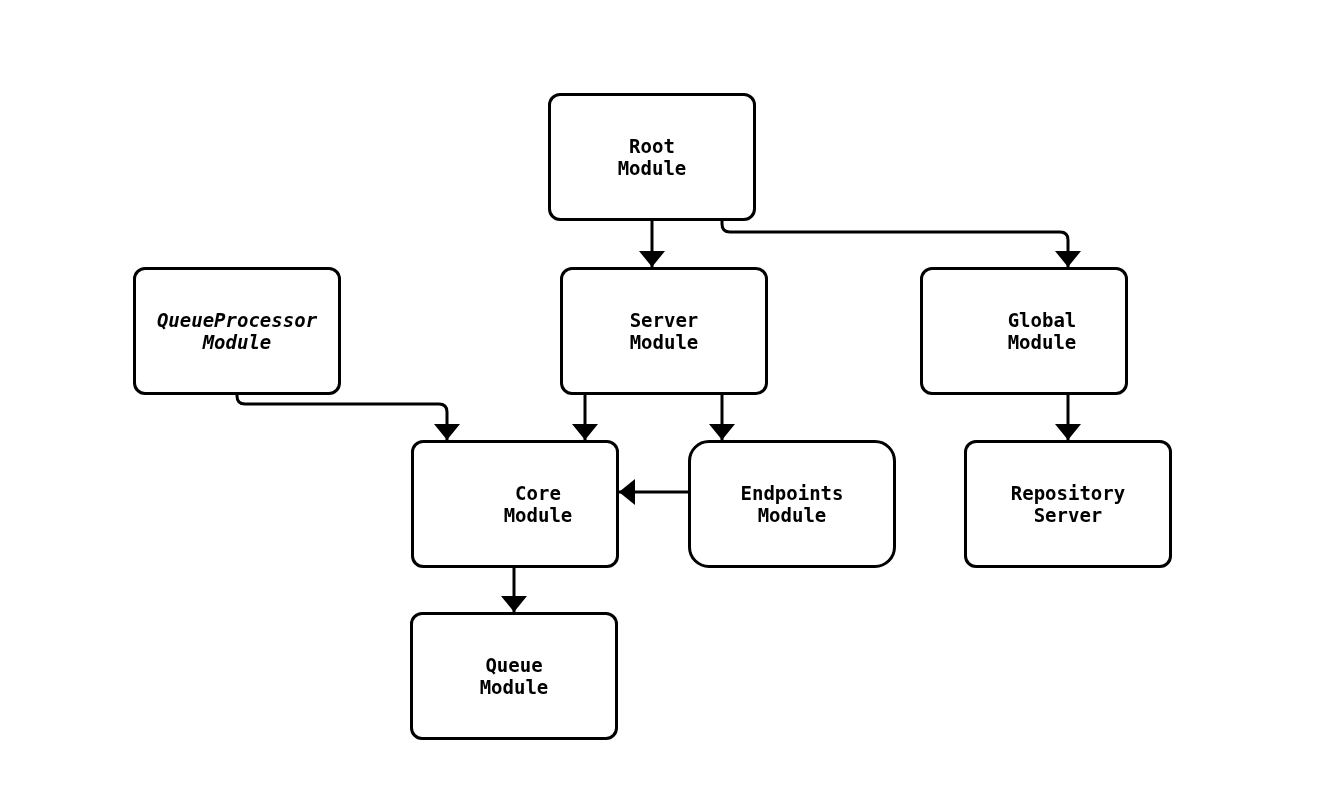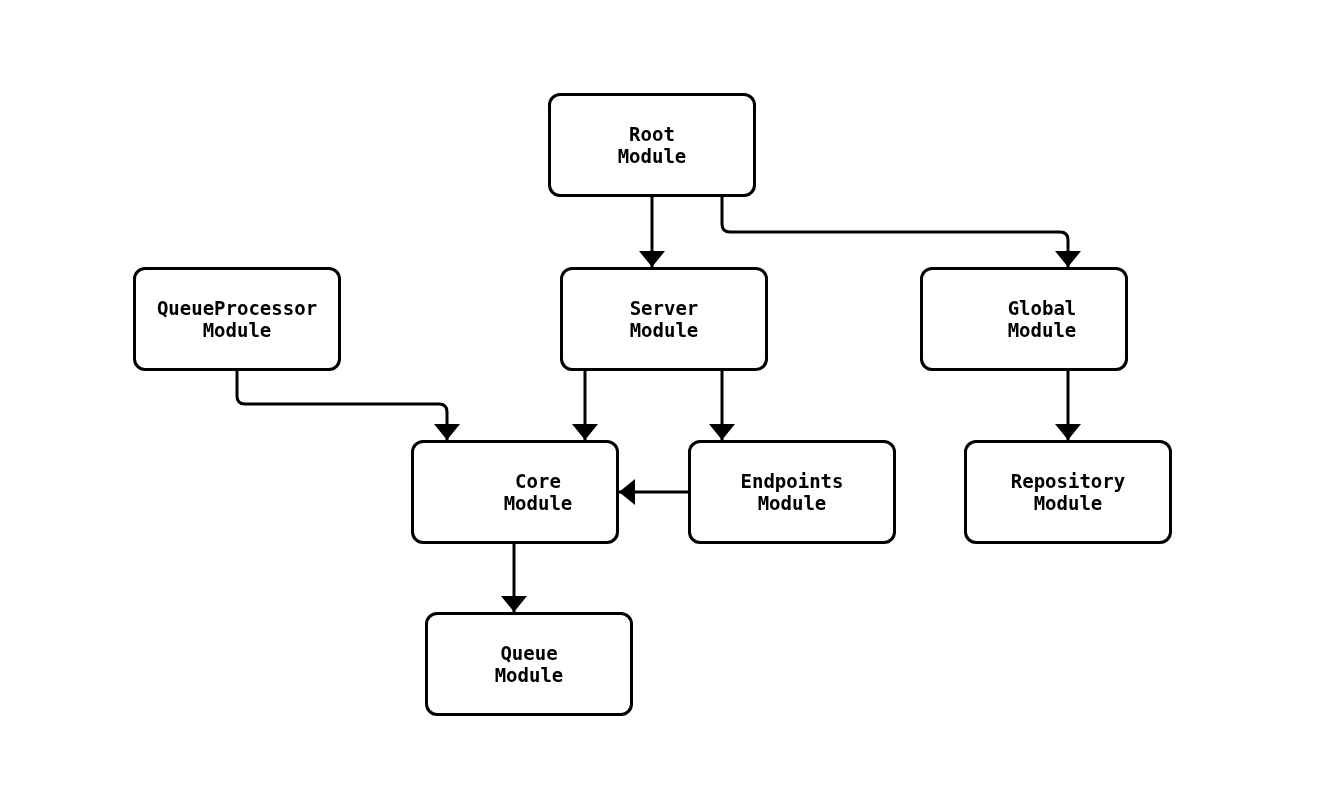--- a/index.html
+++ b/index.html
@@ -23,21 +23,21 @@
     height: 809px;
   }
   .edge {
     fill: none;
     stroke: #000000;
     stroke-width: 3;
   }
   .node {
     position: absolute;
     width: 208px;
-    height: 104px;
+    height: 128px;
     box-sizing: border-box;
     border: 3px solid #000000;
     border-radius: 12px;
     background: #ffffff;
     display: flex;
     align-items: center;
     justify-content: center;
   }
   .node-label {
     white-space: pre-line;
@@ -67,48 +67,48 @@
     <path class="edge" d="M688,492 L619,492" marker-end="url(#arrowhead)"></path>
     <path class="edge" d="M1068,371 L1068,440" marker-end="url(#arrowhead)"></path>
     <path class="edge" d="M514,544 L514,612" marker-end="url(#arrowhead)"></path>
   </svg>
 
   <div class="node" style="left:548px; top:93px;">
     <span class="node-label">Root
 Module</span>
   </div>
 
-  <div class="node" style="left:133px; top:267px;">
+  <div class="node" style="left:133px; top:267px;font-style:italic;">
     <span class="node-label">QueueProcessor
 Module</span>
   </div>
 
   <div class="node" style="left:548px; top:267px;margin-left:12px;">
     <span class="node-label">Server
 Module</span>
   </div>
 
   <div class="node" style="left:920px; top:267px;padding-left:36px;">
     <span class="node-label">Global
 Module</span>
   </div>
 
   <div class="node" style="left:411px; top:440px;padding-left:46px;">
     <span class="node-label">Core
 Module</span>
   </div>
 
-  <div class="node" style="left:688px; top:440px;">
+  <div class="node" style="left:688px; top:440px;border-radius:21px;">
     <span class="node-label">Endpoints
 Module</span>
   </div>
 
   <div class="node" style="left:964px; top:440px;">
     <span class="node-label">Repository
-Module</span>
+Server</span>
   </div>
 
-  <div class="node" style="left:425px; top:612px;">
+  <div class="node" style="left:410px; top:612px;">
     <span class="node-label">Queue
 Module</span>
   </div>
 
 </div>
 
 </body></html>

